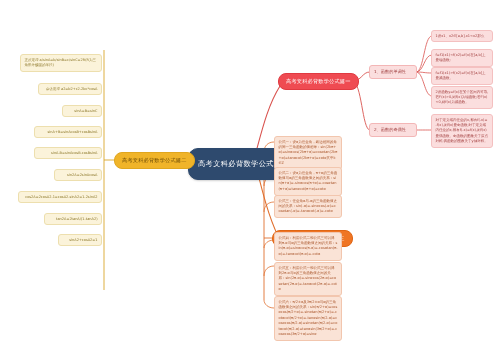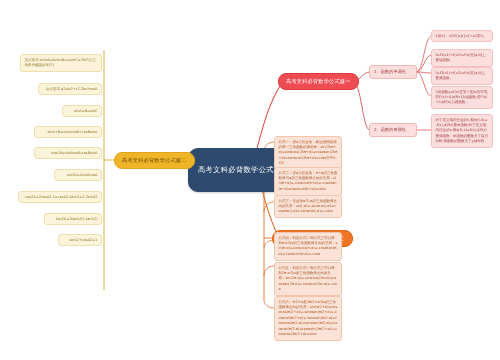--- a/index.html
+++ b/index.html
@@ -16,21 +16,21 @@
   .node{position:absolute;box-sizing:border-box;}
 
   
   .root{
     background:#2e4a6e;
     border:1px solid #2e4a6e;
     border-radius:10px;
     color:#ffffff;
     font-size:7.2px;
     letter-spacing:.4px;
-    padding:16px 9px;
+    padding:10px 9px;
     white-space:nowrap;
     box-shadow:0 1px 2px rgba(0,0,0,.18);
   }
 
   
   .branch{
     border-radius:8px;
     color:#ffffff;
     font-size:5.2px;
     letter-spacing:.2px;

